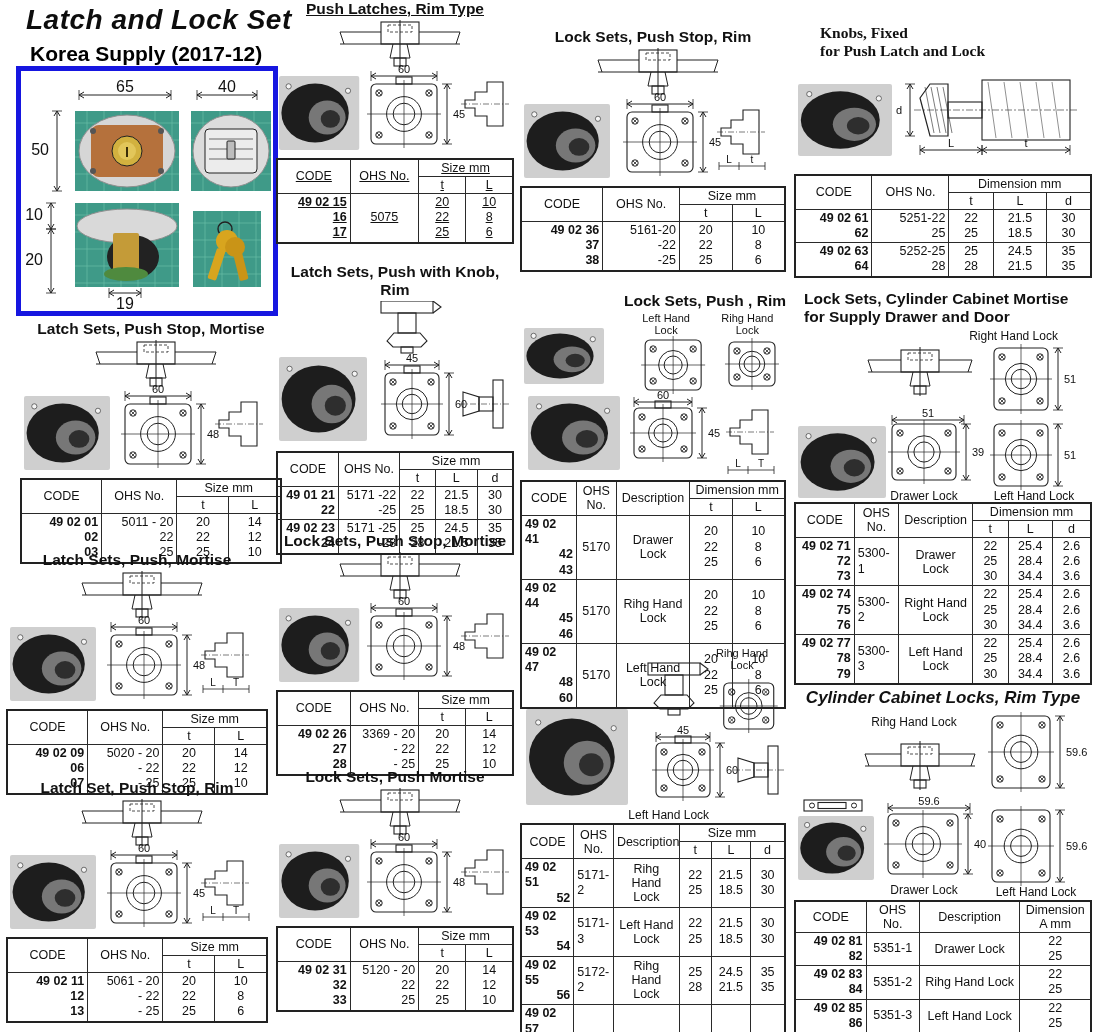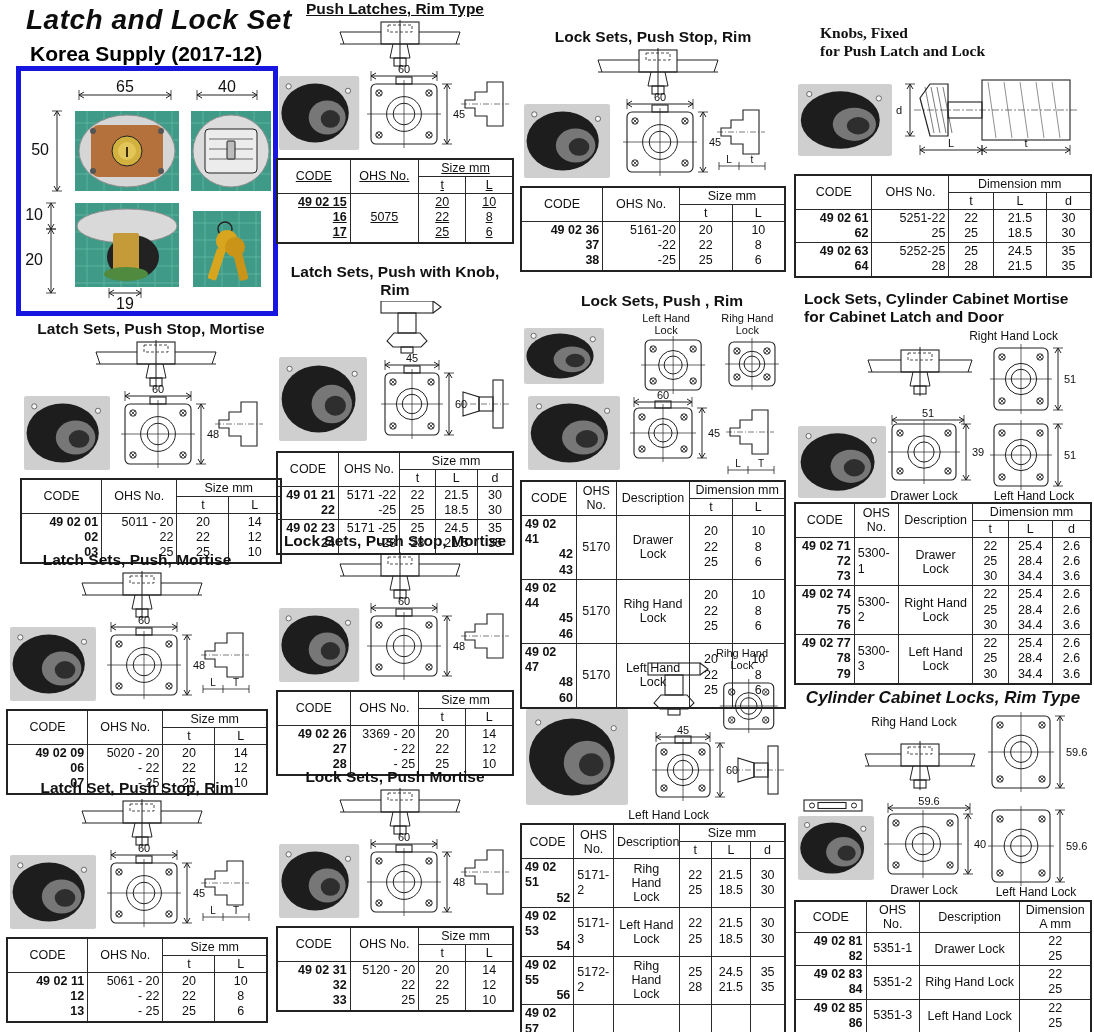--- a/index.html
+++ b/index.html
@@ -1095,21 +1095,21 @@
                   <div>8</div>
                   <div>6</div>
                 </div>
               </td>
             </tr>
           </tbody>
         </table>
       </div>
   </section>
   <section class="sec" style="left:520px;top:292px;width:266px;">
-    <h3 class="sh" style="text-align:center;padding-left:18px;">Lock Sets, Push , Rim</h3>
+    <h3 class="sh" style="text-align:right;padding-left:18px;">Lock Sets, Push , Rim</h3>
     <svg class="draw" width="262" height="168">
         <text x="144.10000000000002" y="10" font-size="11" text-anchor="middle" font-family="Liberation Sans, sans-serif" fill="#111">Left Hand</text>
         <text x="144.10000000000002" y="22" font-size="11" text-anchor="middle" font-family="Liberation Sans, sans-serif" fill="#111">Lock</text>
         <text x="225.32" y="10" font-size="11" text-anchor="middle" font-family="Liberation Sans, sans-serif" fill="#111">Rihg Hand</text>
         <text x="225.32" y="22" font-size="11" text-anchor="middle" font-family="Liberation Sans, sans-serif" fill="#111">Lock</text>
         <rect x="123.13999999999999" y="28" width="56" height="50" rx="5" fill="none" stroke="#222" stroke-width="1.1"></rect>
         <circle cx="131.14" cy="37" r="3.2" fill="none" stroke="#222" stroke-width="1"></circle>
         <line x1="128.94" y1="34.8" x2="133.33999999999997" y2="39.2" stroke="#222" stroke-width="0.8"></line>
         <line x1="128.94" y1="39.2" x2="133.33999999999997" y2="34.8" stroke="#222" stroke-width="0.8"></line>
         <circle cx="171.14" cy="37" r="3.2" fill="none" stroke="#222" stroke-width="1"></circle>
@@ -1662,21 +1662,21 @@
                   <div>35</div>
                   <div>35</div>
                 </div>
               </td>
             </tr>
           </tbody>
         </table>
       </div>
   </section>
   <section class="sec" style="left:794px;top:290px;width:298px;">
-    <h3 class="sh left"><span>Lock Sets, Cylinder Cabinet Mortise</span><br><span>for Cabinet Latch and Door</span></h3>
+    <h3 class="sh left"><span>Lock Sets, Cylinder Cabinet Mortise</span><br><span>for Supply Drawer and Door</span></h3>
     <svg class="draw" width="294" height="174">
         <text x="217.56" y="12" font-size="12" text-anchor="middle" font-family="Liberation Sans, sans-serif" fill="#111">Right Hand Lock</text>
         <line x1="72" y1="32" x2="105" y2="32" stroke="#222" stroke-width="1"></line>
         <line x1="143" y1="32" x2="176" y2="32" stroke="#222" stroke-width="1"></line>
         <line x1="72" y1="44" x2="176" y2="44" stroke="#222" stroke-width="1"></line>
         <line x1="72" y1="32" x2="76" y2="44" stroke="#222" stroke-width="1"></line>
         <line x1="176" y1="32" x2="172" y2="44" stroke="#222" stroke-width="1"></line>
         <rect x="105" y="22" width="38" height="22" rx="0" fill="none" stroke="#222" stroke-width="1.1"></rect>
         <rect x="112" y="25" width="24" height="7" rx="0" fill="none" stroke="#222" stroke-width="0.8" stroke-dasharray="3 2"></rect>
         <line x1="117" y1="44" x2="114" y2="58" stroke="#222" stroke-width="1"></line>

